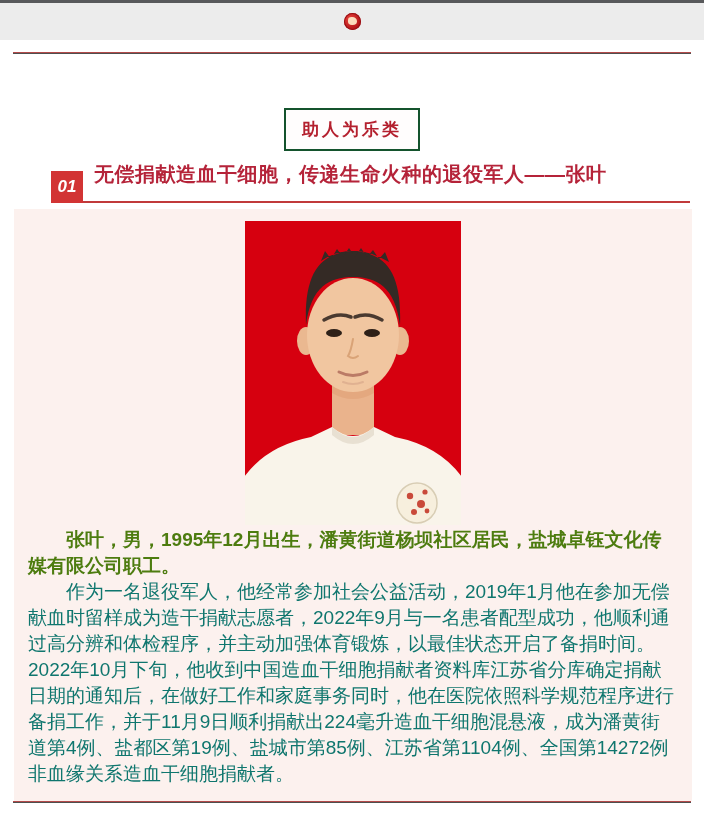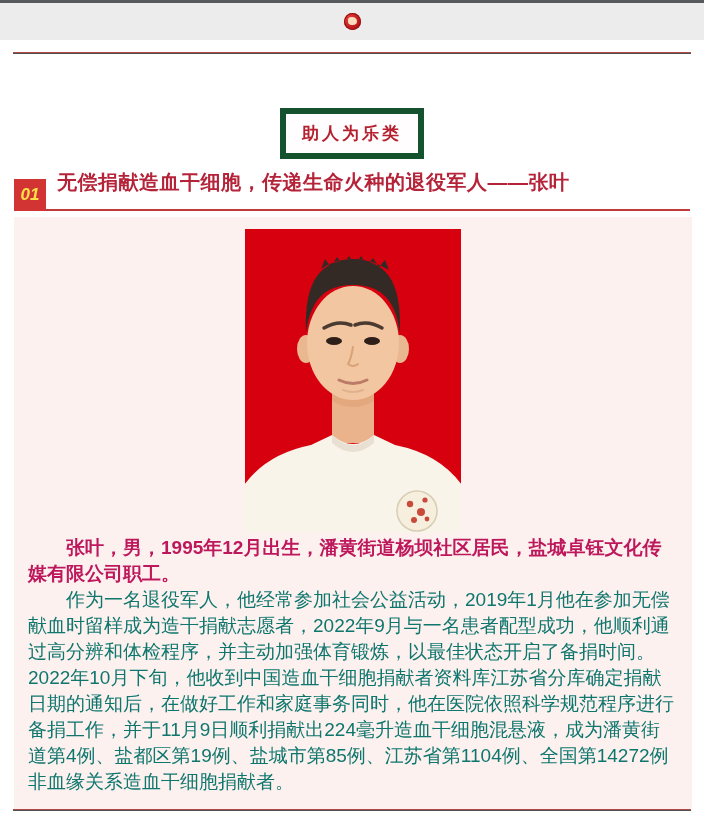--- a/index.html
+++ b/index.html
@@ -38,44 +38,45 @@
   }
   .header-title { font-size:14px; color:#2e2e2e; letter-spacing:0.5px; }
   .divider {
     height:2px;
     margin:0 13px;
     background:linear-gradient(to bottom, #b34a4a 55%, #4f4f4f 55%);
   }
   .divider.top { margin-top:12px; }
   .category-row { margin-top:54px; display:flex; justify-content:center; }
   .category-box {
-    border:6px solid #14532d;
+    border:2px solid #14532d;
     color:#b4202e;
     font-weight:bold;
     font-size:17px;
     padding:8px 16px;
     letter-spacing:3px;
     background:#fffdfd;
   }
   .section-head {
     margin:10px 14px 0 14px;
     display:flex;
     align-items:flex-end;
   }
   .number-badge {
     width:32px; height:32px;
     background:#d23434;
-    color:#fde047;
+    color:#ffffff;
     font-weight:bold;
     font-style:italic;
     font-size:17px;
     display:flex;
     align-items:center;
     justify-content:center;
     flex:0 0 auto;
+    margin-left:37px;
   }
   .title-underline-wrap {
     flex:1;
     border-bottom:2px solid #c13a3a;
     padding:0 0 13px 11px;
   }
   .section-title {
     color:#b52339;
     font-size:20px;
     font-weight:bold;
@@ -88,21 +89,21 @@
     padding:12px 14px 14px 14px;
   }
   .photo-frame {
     width:216px; height:304px;
     margin:0 auto;
     display:block;
     cursor:pointer;
   }
   .article { margin-top:2px; font-size:19px; line-height:26px; }
   .para { text-indent:2em; color:#0f766e; }
-  .para.lead { color:#be185d; font-weight:bold; }
+  .para.lead { color:#4d7c0f; font-weight:bold; }
 </style>
 </head>
 <body>
 
 <div class="top-edge"></div>
 
 <div class="header-bar">
   <span class="seal-logo"></span>
 </div>
 

